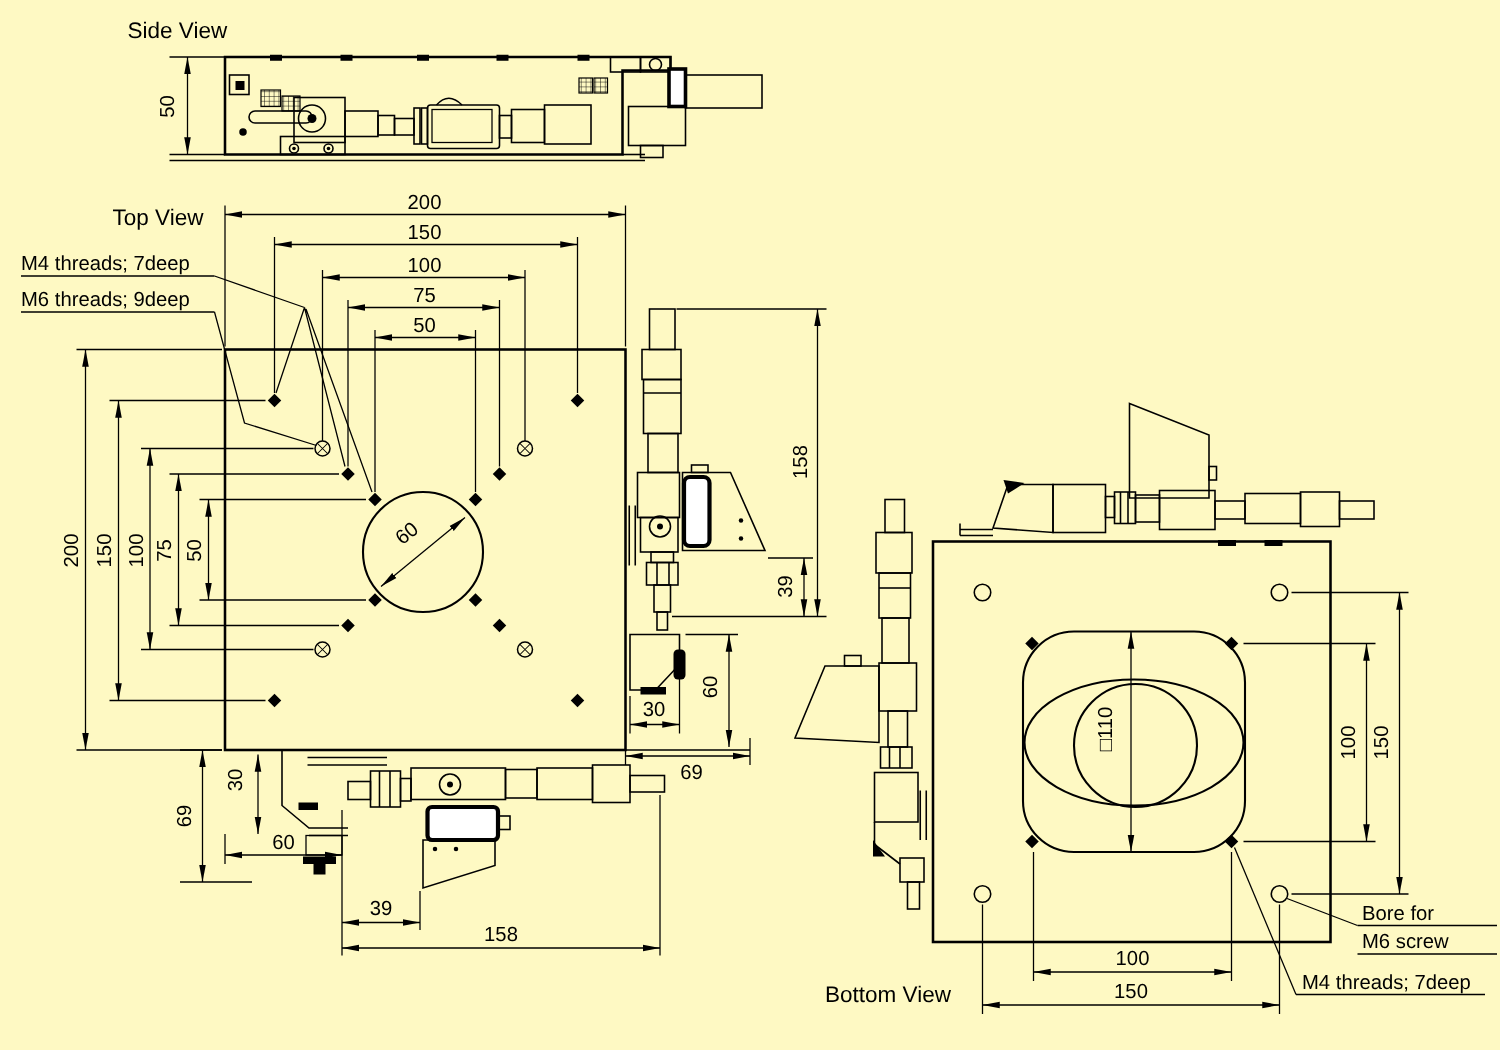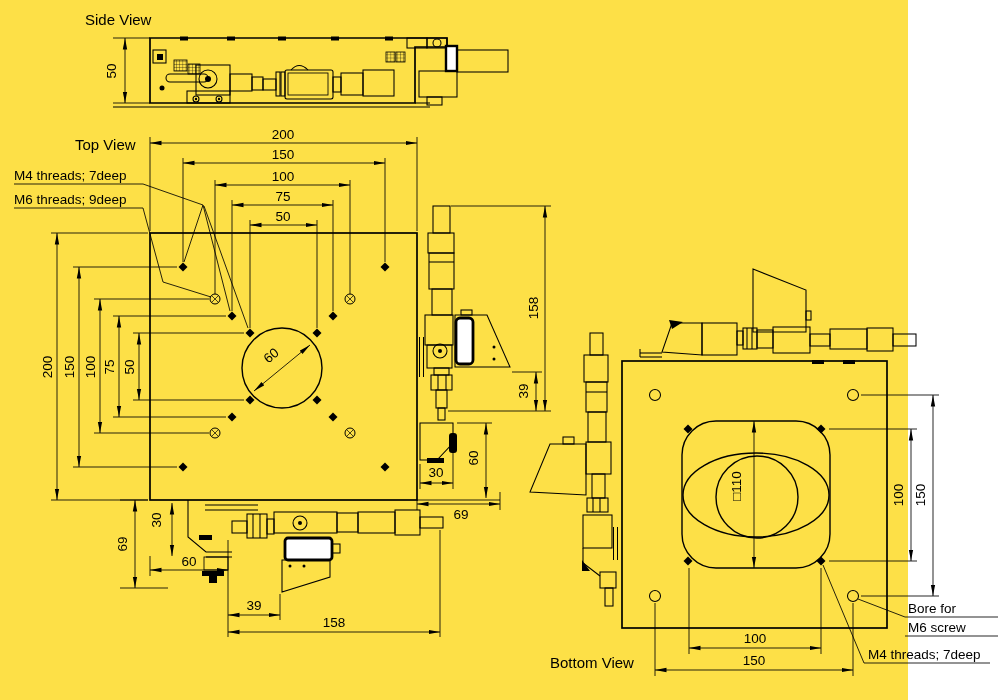--- a/index.html
+++ b/index.html
@@ -1,16 +1,16 @@
 <!DOCTYPE html>
 <html><head>
 <meta charset="utf-8">
 <style>
   html,body { margin:0; padding:0; background:#fff; }
-  .page { width:908px; height:700px; position:relative; background:#fde047; }
+  .page { width:1000px; height:700px; position:relative; background:#fef9c3; }
   svg { display:block; }
   text { fill:#000; }
   .t   { font:13.5px "Liberation Sans","DejaVu Sans",sans-serif; }
   .lbl { font:15px "Liberation Sans","DejaVu Sans",sans-serif; }
   .s1 { fill:none; stroke:#000; stroke-width:1.7; }  
   .s2 { fill:none; stroke:#000; stroke-width:1.05; } 
   .s3 { fill:none; stroke:#000; stroke-width:0.85; } 
   .s4 { fill:none; stroke:#000; stroke-width:1.4; }  
   .sw { fill:#fff; stroke:#000; stroke-width:2.8; }  
   .f  { fill:#000; stroke:none; }

